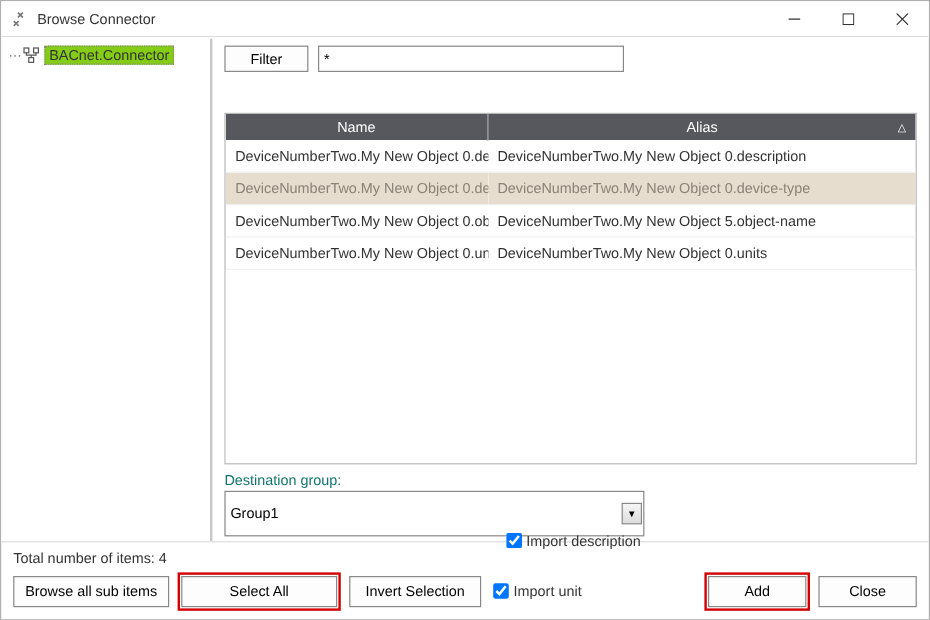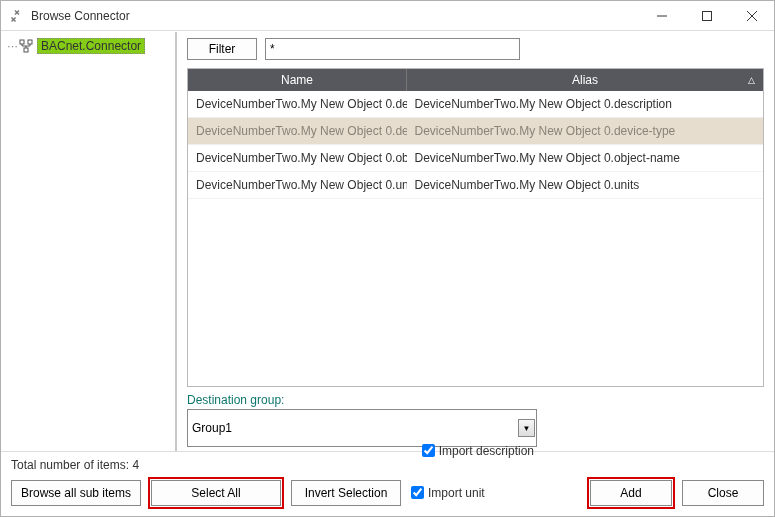--- a/index.html
+++ b/index.html
@@ -108,20 +108,21 @@
       font-size: 12px;
       font-family: inherit;
     }
 
     .table-wrap {
       flex: 1;
       border: 1px solid #b8b8b8;
       overflow: hidden;
       display: flex;
       flex-direction: column;
+      margin-top: 26px;
     }
     table {
       width: 100%;
       border-collapse: collapse;
       table-layout: fixed;
     }
     thead th {
       background: #56585e;
       color: #fff;
       font-weight: normal;
@@ -305,21 +306,21 @@
           <tr>
             <td>DeviceNumberTwo.My New Object 0.descri</td>
             <td>DeviceNumberTwo.My New Object 0.description</td>
           </tr>
           <tr class="selected">
             <td>DeviceNumberTwo.My New Object 0.device</td>
             <td>DeviceNumberTwo.My New Object 0.device-type</td>
           </tr>
           <tr>
             <td>DeviceNumberTwo.My New Object 0.object</td>
-            <td>DeviceNumberTwo.My New Object 0.object-name</td>
+            <td>DeviceNumberTwo.My New Object 5.object-name</td>
           </tr>
           <tr>
             <td>DeviceNumberTwo.My New Object 0.units</td>
             <td>DeviceNumberTwo.My New Object 0.units</td>
           </tr>
         </tbody>
       </table>
       <div class="table-empty"></div>
     </div>
 

